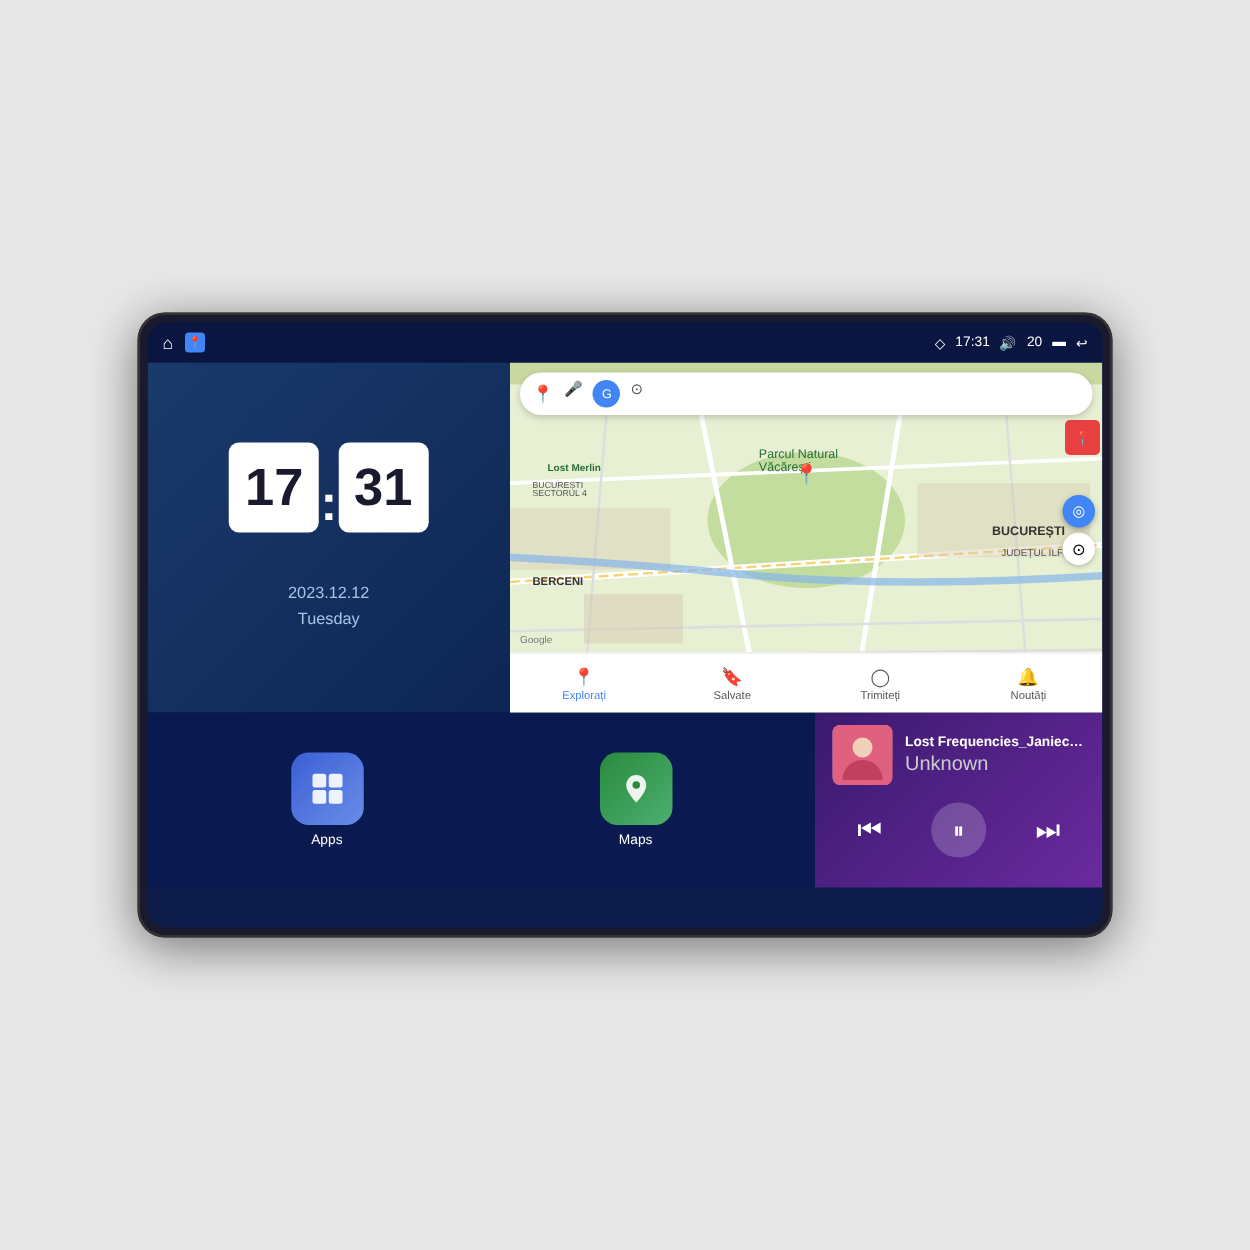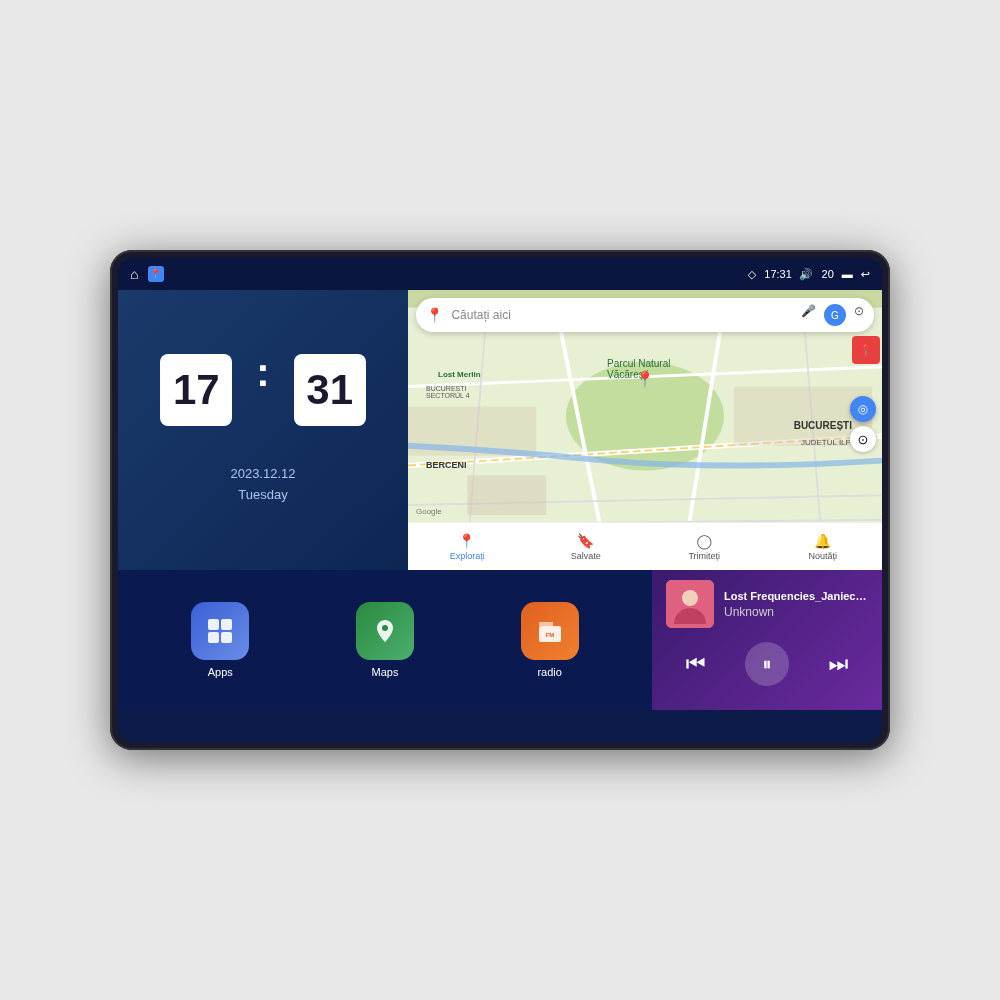--- a/index.html
+++ b/index.html
@@ -97,22 +97,22 @@
       padding: 20px;
       display: flex;
       flex-direction: column;
       align-items: center;
       justify-content: center;
       flex-shrink: 0;
     }
 
     .clock-display {
       display: flex;
-      gap: 24px;
-      align-items: flex-start;
+      gap: 1px;
+      align-items: flex-end;
       margin-bottom: 16px;
     }
 
     .clock-digit-block {
       background: #fff;
       border-radius: 8px;
       width: 72px;
       height: 72px;
       display: flex;
       align-items: center;
@@ -307,21 +307,21 @@
       color: #fff;
       font-size: 11px;
       font-weight: bold;
       white-space: nowrap;
       overflow: hidden;
       text-overflow: ellipsis;
     }
 
     .music-artist {
       color: #ccc;
-      font-size: 12px;
+      font-size: 16px;
       margin-top: 3px;
     }
 
     .music-controls {
       display: flex;
       justify-content: space-around;
       align-items: center;
     }
 
     .music-btn {
@@ -475,21 +475,20 @@
 
             <rect x="60" y="170" width="80" height="40" fill="#d4c8b0" opacity="0.5"></rect>
             <rect x="0" y="100" width="130" height="50" fill="#d4c8b0" opacity="0.4"></rect>
             <rect x="330" y="80" width="140" height="60" fill="#d4c8b0" opacity="0.4"></rect>
 
             <path d="M 0 140 Q 100 145 200 155 Q 320 165 480 155" stroke="#85b5e8" stroke-width="6" fill="none" opacity="0.7"></path>
           </svg>
 
           <div class="map-search-bar">
             <span class="map-pin-small">📍</span>
-            <span class="map-search-text">Căutați aici</span>
             <div class="map-search-icons">
               <span>🎤</span>
               <div class="map-avatar">G</div>
               <span>⊙</span>
             </div>
           </div>
 
           <div class="trapezului-label">TRAPEZULUI</div>
           <div class="berceni-label">BERCENI</div>
           <div class="bucuresti-label">BUCUREȘTI</div>
@@ -544,30 +543,20 @@
           <div class="app-icon-item">
             <div class="app-icon-circle icon-maps">
               <svg width="30" height="30" viewBox="0 0 30 30" xmlns="http://www.w3.org/2000/svg">
                 <path d="M15 4 C10 4 7 8 7 12 C7 18 15 26 15 26 C15 26 23 18 23 12 C23 8 20 4 15 4Z" fill="white" opacity="0.9"></path>
                 <circle cx="15" cy="12" r="3" fill="#2a8a3e"></circle>
               </svg>
             </div>
             <span class="app-label">Maps</span>
           </div>
 
-          <div class="app-icon-item">
-            <div class="app-icon-circle icon-radio">
-              <svg width="30" height="30" viewBox="0 0 30 30" xmlns="http://www.w3.org/2000/svg">
-                <rect x="4" y="10" width="22" height="16" rx="2" fill="white" opacity="0.9"></rect>
-                <rect x="4" y="6" width="14" height="4" fill="white" opacity="0.6"></rect>
-                <text x="15" y="21" text-anchor="middle" font-size="6" fill="#e06020" font-weight="bold">FM</text>
-              </svg>
-            </div>
-            <span class="app-label">radio</span>
-          </div>
 
 
         </div>
 
         <div class="music-player">
           <div class="music-info">
             <div class="music-thumbnail">
               <svg width="48" height="48" viewBox="0 0 48 48" xmlns="http://www.w3.org/2000/svg">
                 <rect width="48" height="48" fill="#e06080"></rect>
                 <circle cx="24" cy="18" r="8" fill="#f0d0b8"></circle>

